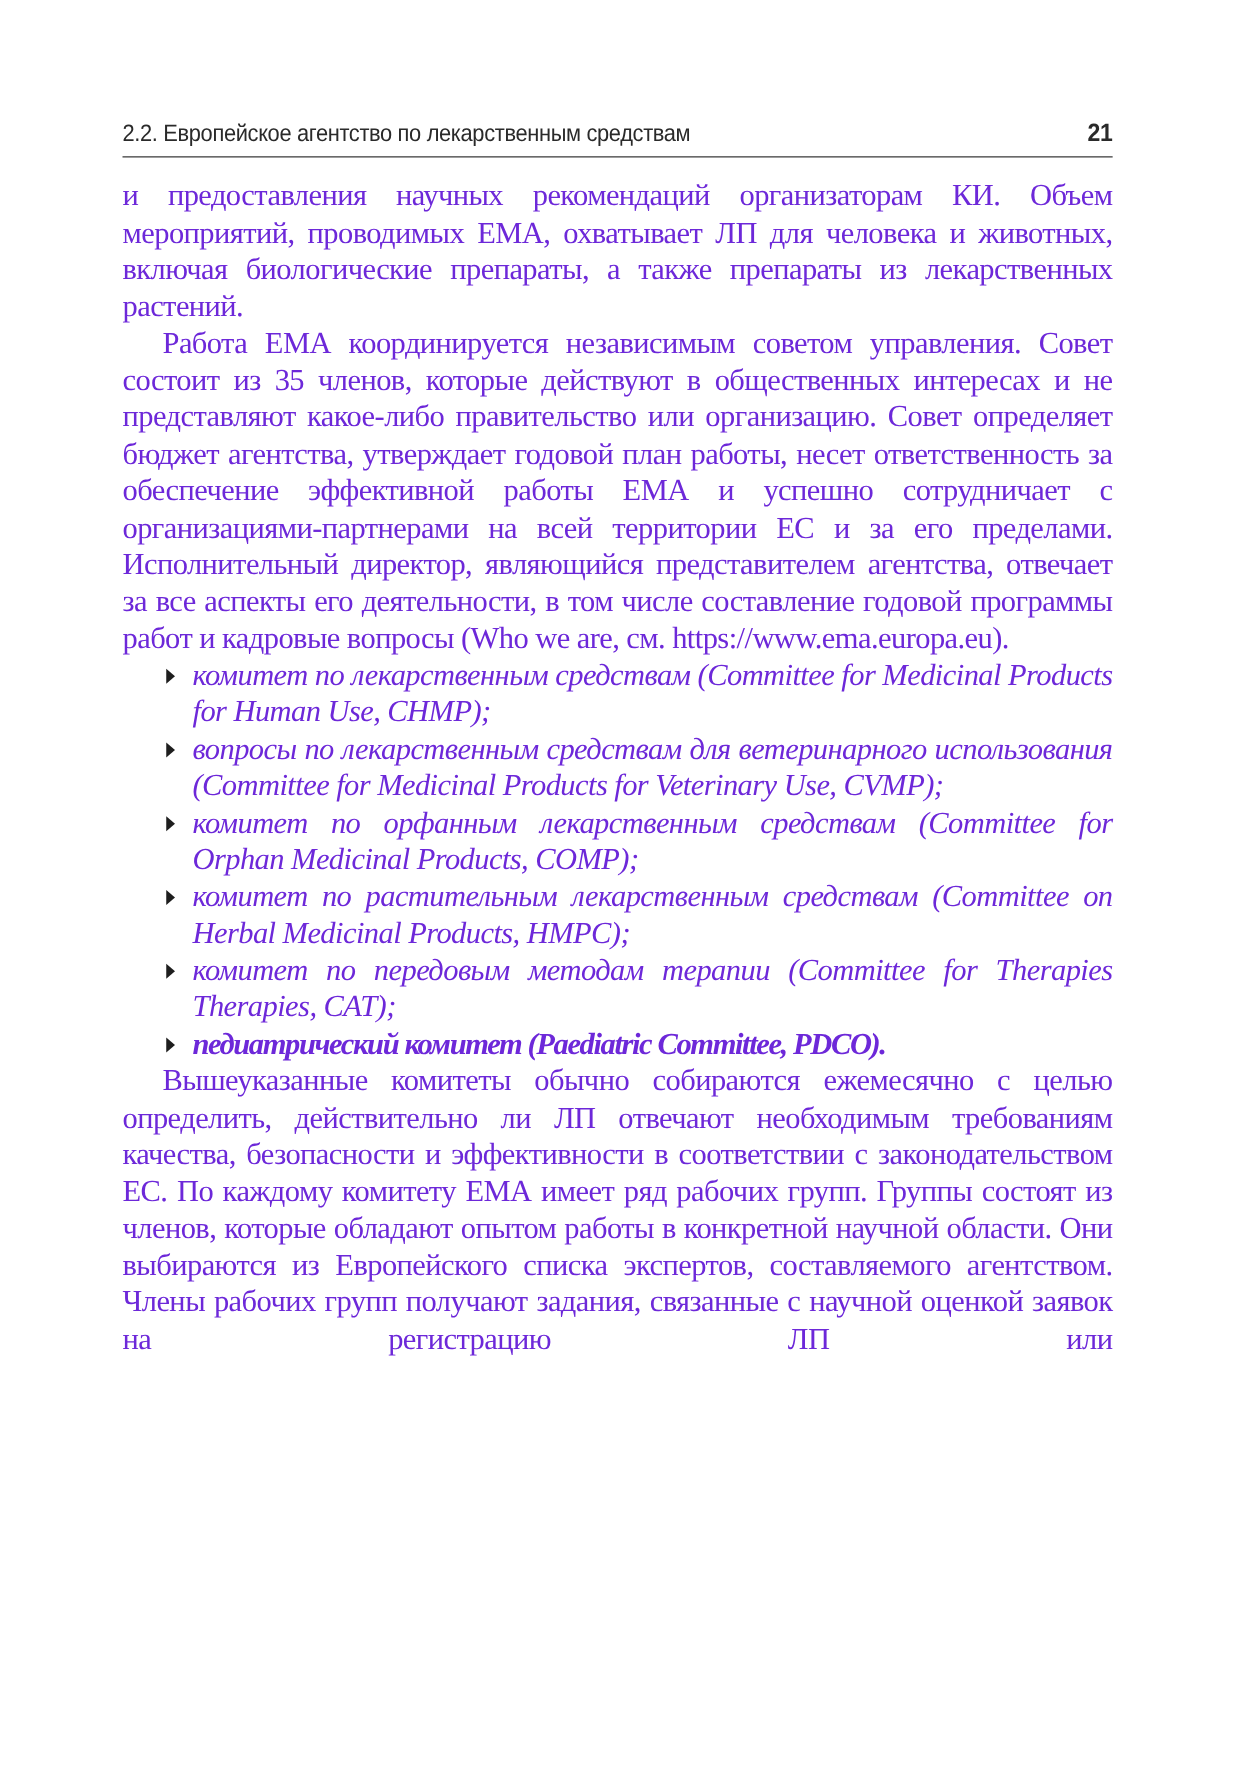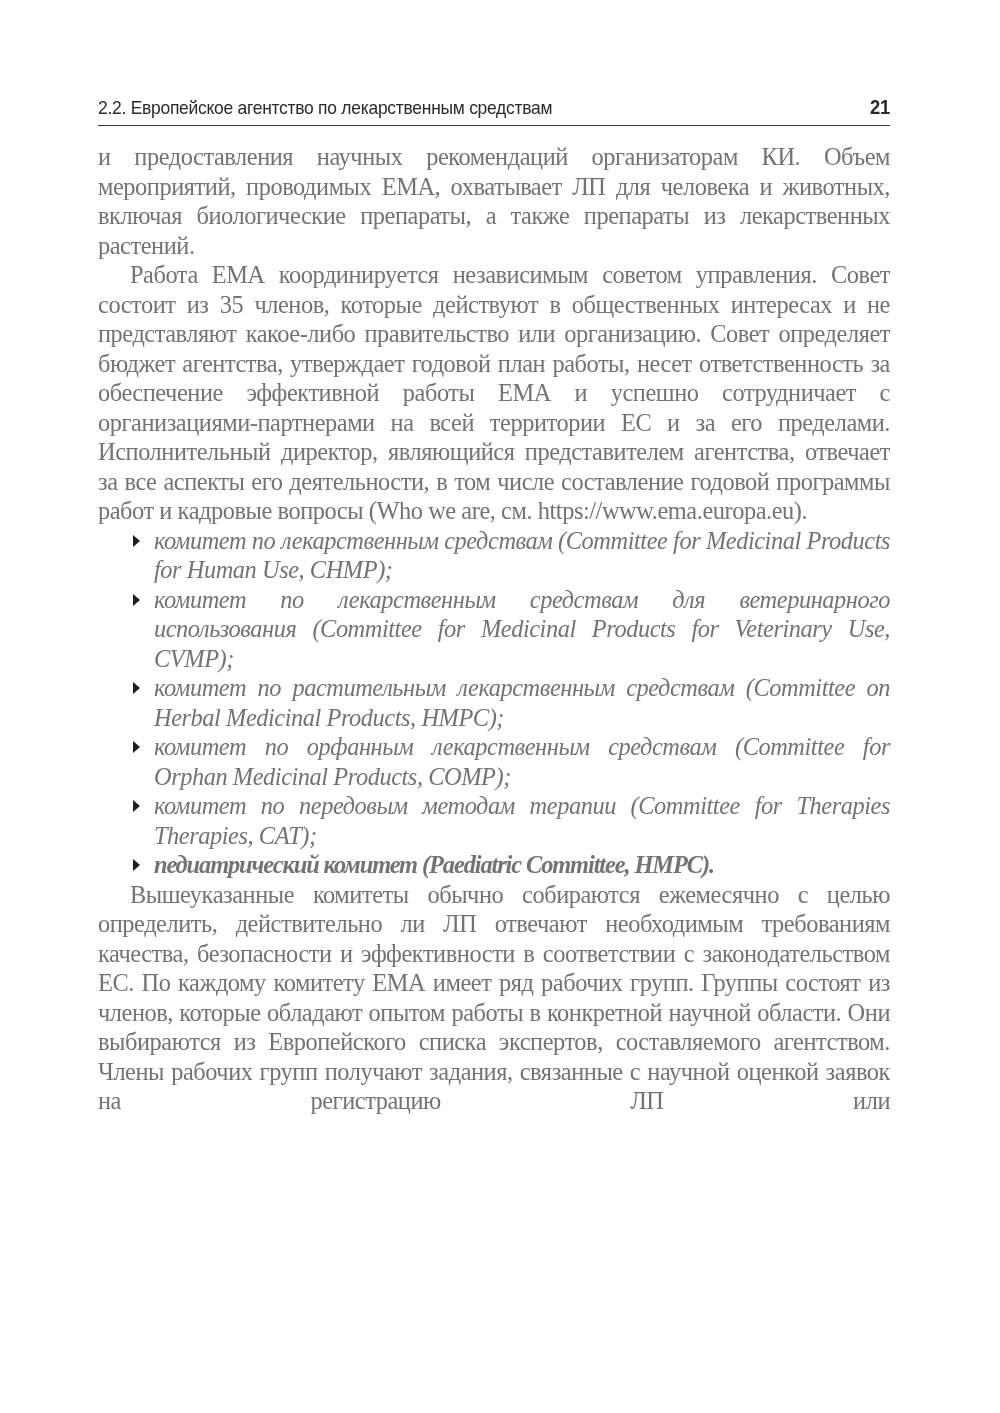--- a/index.html
+++ b/index.html
@@ -3,21 +3,21 @@
 <meta charset="utf-8">
 <style>
   html, body { margin: 0; padding: 0; background: #ffffff; }
   body { width: 1000px; height: 1413px; position: relative; overflow: hidden; color: #1e1e1e; }
   .page { position: absolute; left: 98px; top: 96px; width: 792px; }
   .running-head { display: flex; justify-content: space-between; align-items: baseline;
     font-family: "Liberation Sans", sans-serif; font-size: 19px; letter-spacing: -0.3px;
     color: #2a2a2a; padding-bottom: 6px; border-bottom: 1.5px solid #3a3a3a; transform: scaleX(0.92); transform-origin: left; width: 108.7%; }
   .running-head .num { font-weight: bold; font-size: 20px; }
   .body { margin-top: 16px; font-family: "Liberation Serif", serif; font-size: 24.4px; line-height: 29.5px;
-    text-align: justify; color: #737373; letter-spacing: -0.45px; word-spacing: 0px; }
+    text-align: justify; color: #6d28d9; letter-spacing: -0.45px; word-spacing: 0px; }
   .body p { margin: 0; }
   .body p.indent { text-indent: 32px; }
   ul.committees { list-style: none; margin: 0; padding: 0 0 0 56px; font-style: italic; }
   ul.committees li { position: relative; margin: 0; }
   ul.committees li .bullet { position: absolute; left: -21px; top: 9px; width: 0; height: 0;
     border-top: 6px solid transparent; border-bottom: 6px solid transparent; border-left: 7px solid #1e1e1e; }
   ul.committees li.bold { font-weight: bold; letter-spacing: -1.1px; }
 </style>
 </head>
 <body>
@@ -27,22 +27,22 @@
     <span>2.2. Европейское агентство по лекарственным средствам</span>
     <span class="num">21</span>
   </div>
 
   <div class="body">
     <p>и предоставления научных рекомендаций организаторам КИ. Объем мероприятий, проводимых ЕМА, охватывает ЛП для человека и животных, включая биологические препараты, а также препараты из лекарственных растений.</p>
     <p class="indent">Работа ЕМА координируется независимым советом управления. Совет состоит из 35 членов, которые действуют в общественных интересах и не представляют какое-либо правительство или организацию. Совет определяет бюджет агентства, утверждает годовой план работы, несет ответственность за обеспечение эффективной работы ЕМА и успешно сотрудничает с организациями-партнерами на всей территории ЕС и за его пределами. Исполнительный директор, являющийся представителем агентства, отвечает за все аспекты его деятельности, в том числе составление годовой программы работ и кадровые вопросы (Who we are, см. https://www.ema.europa.eu).</p>
 
     <ul class="committees">
       <li><span class="bullet"></span><span>комитет по лекарственным средствам (Committee for Medicinal Products for Human Use, CHMP);</span></li>
-      <li><span class="bullet"></span><span>комитет по лекарственным средствам для ветеринарного использования (Committee for Medicinal Products for Veterinary Use, CVMP);</span></li>
+      <li><span class="bullet"></span><span>вопросы по лекарственным средствам для ветеринарного использования (Committee for Medicinal Products for Veterinary Use, CVMP);</span></li>
+      <li><span class="bullet"></span><span>комитет по орфанным лекарственным средствам (Committee for Orphan Medicinal Products, COMP);</span></li>
       <li><span class="bullet"></span><span>комитет по растительным лекарственным средствам (Committee on Herbal Medicinal Products, HMPC);</span></li>
-      <li><span class="bullet"></span><span>комитет по орфанным лекарственным средствам (Committee for Orphan Medicinal Products, COMP);</span></li>
       <li><span class="bullet"></span><span>комитет по передовым методам терапии (Committee for Therapies Therapies, CAT);</span></li>
-      <li class="bold"><span class="bullet"></span><span>педиатрический комитет (Paediatric Committee, HMPC).</span></li>
+      <li class="bold"><span class="bullet"></span><span>педиатрический комитет (Paediatric Committee, PDCO).</span></li>
     </ul>
 
     <p class="indent" style="text-align-last: justify;">Вышеуказанные комитеты обычно собираются ежемесячно с целью определить, действительно ли ЛП отвечают необходимым требованиям качества, безопасности и эффективности в соответствии с законодательством ЕС. По каждому комитету ЕМА имеет ряд рабочих групп. Группы состоят из членов, которые обладают опытом работы в конкретной научной области. Они выбираются из Европейского списка экспертов, составляемого агентством. Члены рабочих групп получают задания, связанные с научной оценкой заявок на регистрацию ЛП или</p>
   </div>
 </div>
 
 </body></html>

